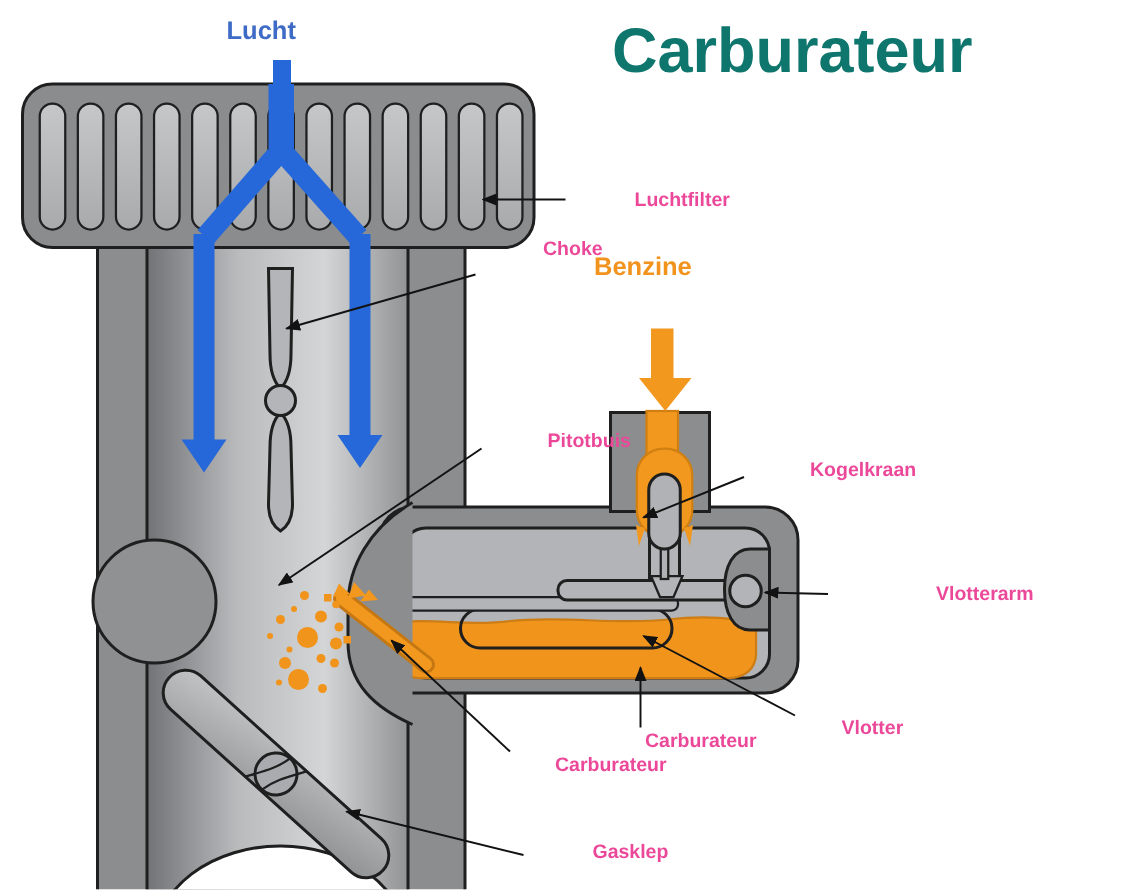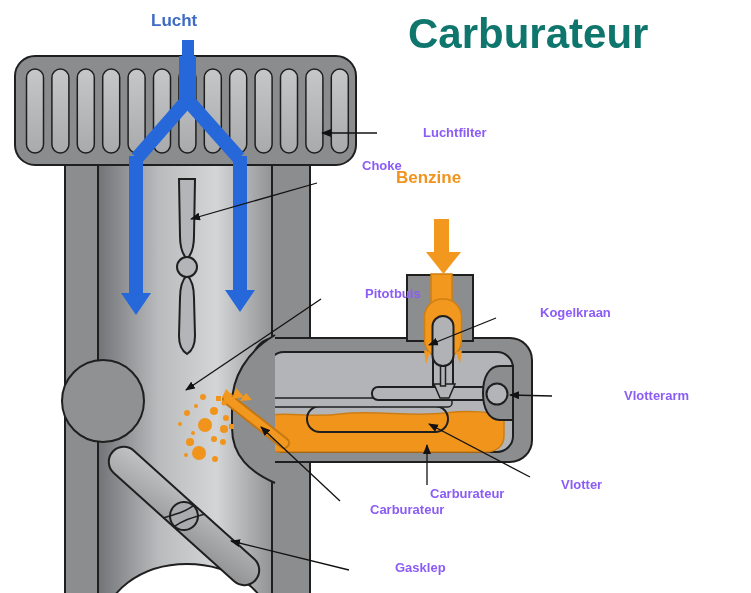--- a/index.html
+++ b/index.html
@@ -9,21 +9,21 @@
   }
   .canvas svg{position:absolute;left:0;top:0;}
   .title{
     position:absolute;left:408px;top:10px;width:330px;text-align:left;
     font-size:42px;font-weight:bold;color:#0f766e;letter-spacing:0px;
   }
   .flow-label{position:absolute;font-size:17px;font-weight:bold;}
   .flow-label.air{left:151px;top:11px;color:#3e6bc5;}
   .flow-label.fuel{left:396px;top:168px;color:#f2931d;}
   .lbl{
-    position:absolute;font-size:13px;font-weight:bold;color:#8b5cf6;white-space:nowrap;padding-left:40px;
+    position:absolute;font-size:13px;font-weight:bold;color:#ec4899;white-space:nowrap;padding-left:40px;
   }
 </style>
 </head>
 <body>
 
 <div class="canvas">
 
 <svg width="751" height="593" viewBox="0 0 751 593">
   <defs>
     <linearGradient id="pipeGrad" x1="0" y1="0" x2="1" y2="0">

